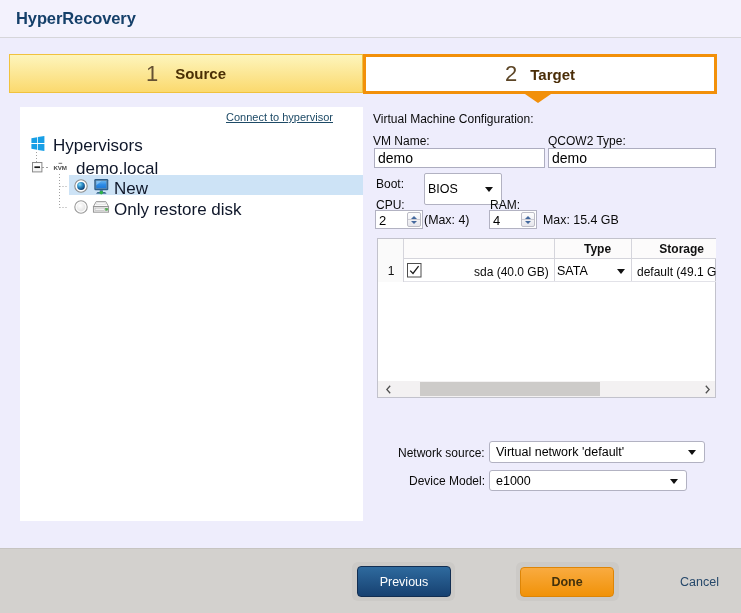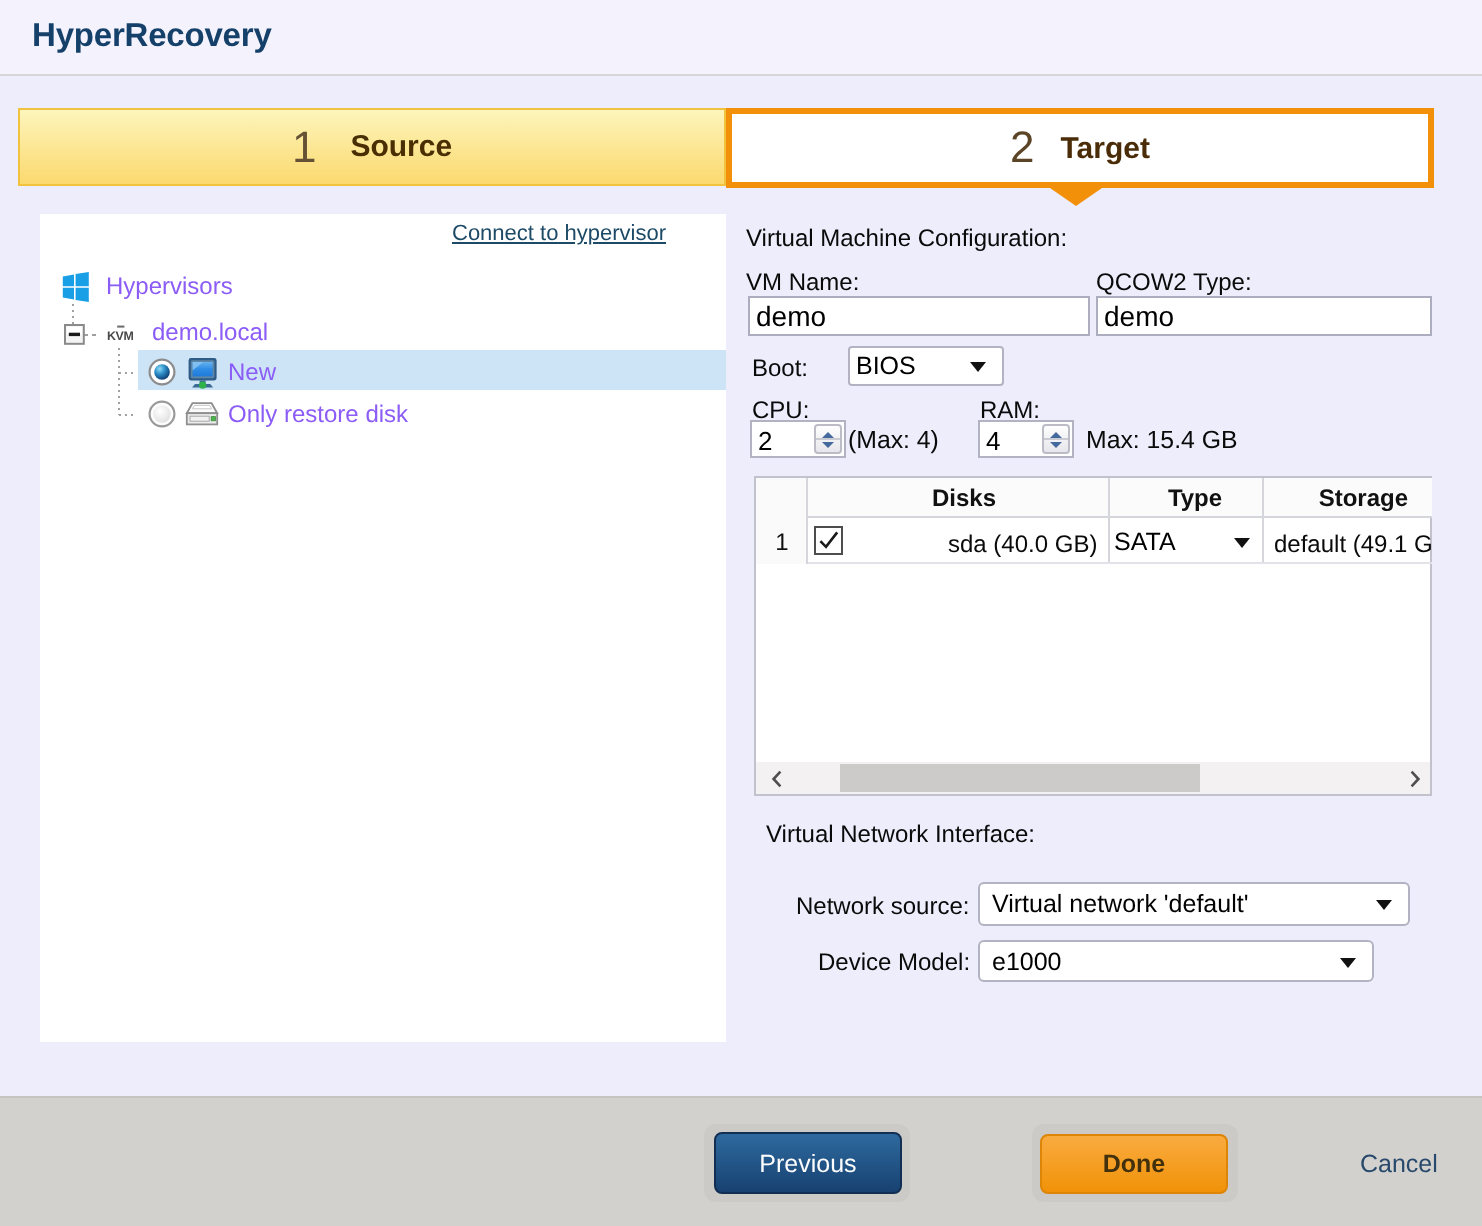--- a/index.html
+++ b/index.html
@@ -17,21 +17,21 @@
 #tab-source .num { font-size:22px; color:#655133; }
 #tab-source .lbl { font-size:15px; font-weight:bold; color:#4a2f05; margin-left:17px; }
 #tab-target { left:363px; width:354px; height:40px; background:#ffffff; border:3px solid #f2900a; }
 #tab-target .num { font-size:22px; color:#5c4526; }
 #tab-target .lbl { font-size:15px; font-weight:bold; color:#4a2d08; margin-left:13px; }
 #tri { position:absolute; left:525px; top:94px; width:0; height:0; border-left:13px solid transparent; border-right:13px solid transparent; border-top:9px solid #f2900a; }
 
 
 #panel { position:absolute; left:20px; top:107px; width:343px; height:414px; background:#ffffff; }
 #connect { position:absolute; left:226px; top:111px; font-size:11px; color:#1d4a66; text-decoration:underline; }
-.treetxt { font-size:12px; color:#8b5cf6; position:absolute; }
+.treetxt { font-size:17px; color:#0f172a; position:absolute; }
 
 
 .hl { position:absolute; left:69px; top:175px; width:294px; height:20px; background:#cde3f6; }
 
 
 .lab { position:absolute; font-size:12px; color:#0a0a0a; white-space:nowrap; }
 .inp { position:absolute; background:#fff; border:1px solid #adadc0; font-size:14px; color:#000; padding:1px 3px; line-height:16px; }
 
 
 .combo { position:absolute; background:#fff; border:1px solid #b2b2c2; border-radius:2px; font-size:12.5px; color:#000; }
@@ -152,21 +152,21 @@
   <div class="treetxt" style="left:114px;top:179px;">New</div>
   <div class="treetxt" style="left:114px;top:200px;">Only restore disk</div>
 
   <div class="lab" style="left:373px;top:112px;">Virtual Machine Configuration:</div>
   <div class="lab" style="left:373px;top:134px;">VM Name:</div>
   <div class="lab" style="left:548px;top:134px;">QCOW2 Type:</div>
   <div class="inp" style="left:374px;top:148px;width:171px;height:20px;">demo</div>
   <div class="inp" style="left:548px;top:148px;width:168px;height:20px;">demo</div>
 
   <div class="lab" style="left:376px;top:177px;">Boot:</div>
-  <div class="combo" style="left:424px;top:173px;width:78px;height:20px;">
+  <div class="combo" style="left:424px;top:173px;width:78px;height:32px;">
       <span class="ct" style="left:3px;">BIOS</span>
       <span class="ar"></span>
     </div>
 
   <div class="lab" style="left:376px;top:198px;">CPU:</div>
   <div class="lab" style="left:490px;top:198px;">RAM:</div>
   <div class="spin" style="left:375px;top:210px;width:48px;height:19px;">
       <span class="val">2</span>
       <span class="btns">
         <span class="bu">
@@ -187,21 +187,20 @@
         <span class="bd">
           <span class="td"></span>
         </span>
       </span>
     </div>
   <div class="lab" style="left:543px;top:213px;font-size:12.4px;">Max: 15.4 GB</div>
 
   <div id="tbl">
     <div class="rowhdrcol"></div>
     <div class="hrow"></div>
-    <div class="hcell" style="left:29px;width:150px;">Disks</div>
     <div class="hcell" style="left:181px;width:77px;">Type</div>
     <div class="hcell" style="left:253px;width:85px;justify-content:flex-end;padding-right:12px;">Storage</div>
     <div class="vline" style="left:176px;height:43px;"></div>
     <div class="vline" style="left:253px;height:43px;"></div>
     <div class="rnum">1</div>
     <div class="r1"></div>
     <svg class="abs" style="left:29px;top:24px;" width="15" height="15" viewBox="0 0 15 15">
       <rect x="0.5" y="0.5" width="13.5" height="13.5" fill="#fff" stroke="#4d4d4d" stroke-width="1"></rect>
       <path d="M3.2 7.6 L6 10.4 L11.6 3.2" stroke="#1a1a1a" stroke-width="1.3" fill="none"></path>
     </svg>
@@ -215,21 +214,20 @@
   <div id="hsb">
     <div class="thumb"></div>
     <svg class="la" style="position:absolute;left:8px;top:4px;" width="5" height="9" viewBox="0 0 5 9">
         <path d="M4.2 0.8 L0.8 4.5 L4.2 8.2" stroke="#4f4f4f" stroke-width="1.3" fill="none"></path>
       </svg>
     <svg class="ra" style="position:absolute;right:5px;top:4px;" width="5" height="9" viewBox="0 0 5 9">
         <path d="M0.8 0.8 L4.2 4.5 L0.8 8.2" stroke="#4f4f4f" stroke-width="1.3" fill="none"></path>
       </svg>
   </div>
 
-  <div class="lab" style="left:383px;top:410px;">Virtual Network Interface:</div>
   <div class="lab" style="left:398px;top:446px;">Network source:</div>
   <div class="combo" style="left:489px;top:441px;width:216px;height:22px;border-radius:3px;">
       <span class="ct">Virtual network 'default'</span>
       <span class="ar"></span>
     </div>
   <div class="lab" style="left:409px;top:474px;">Device Model:</div>
   <div class="combo" style="left:489px;top:470px;width:198px;height:21px;border-radius:3px;">
       <span class="ct">e1000</span>
       <span class="ar"></span>
     </div>

